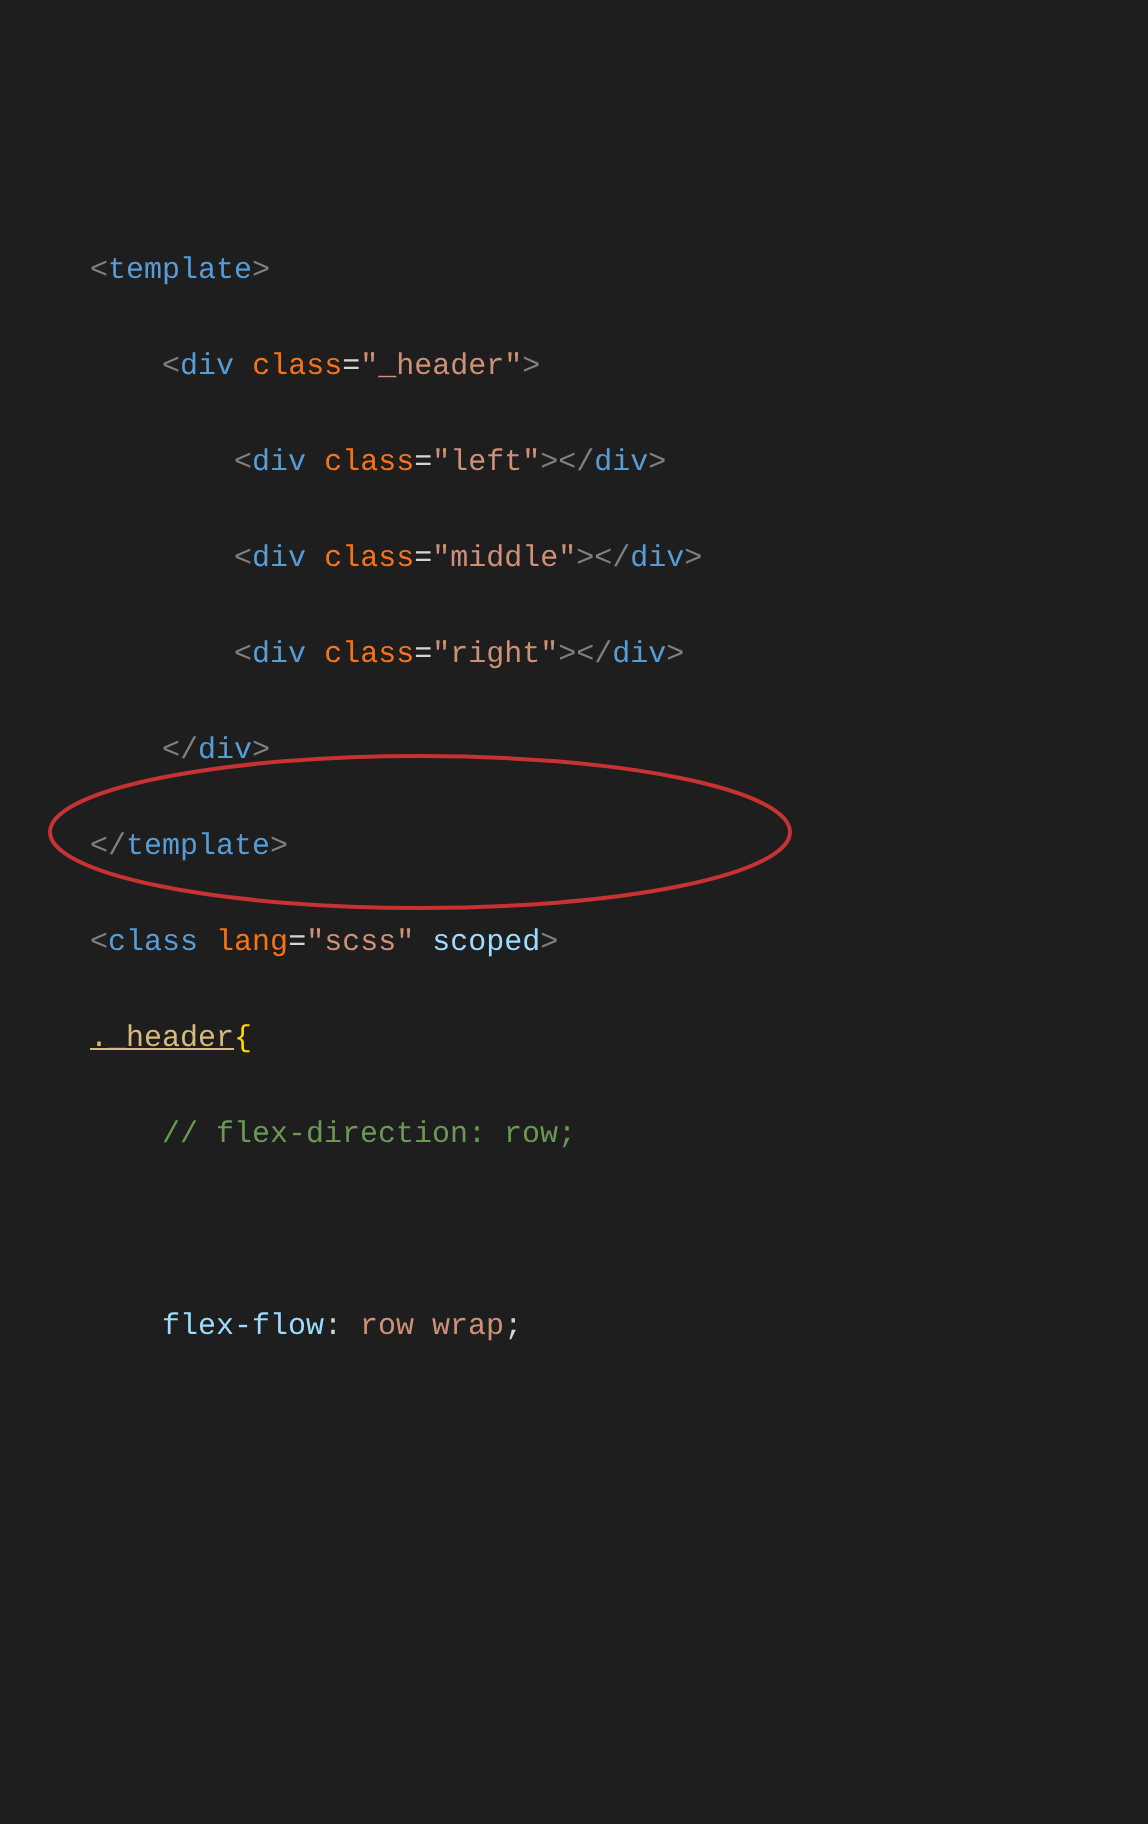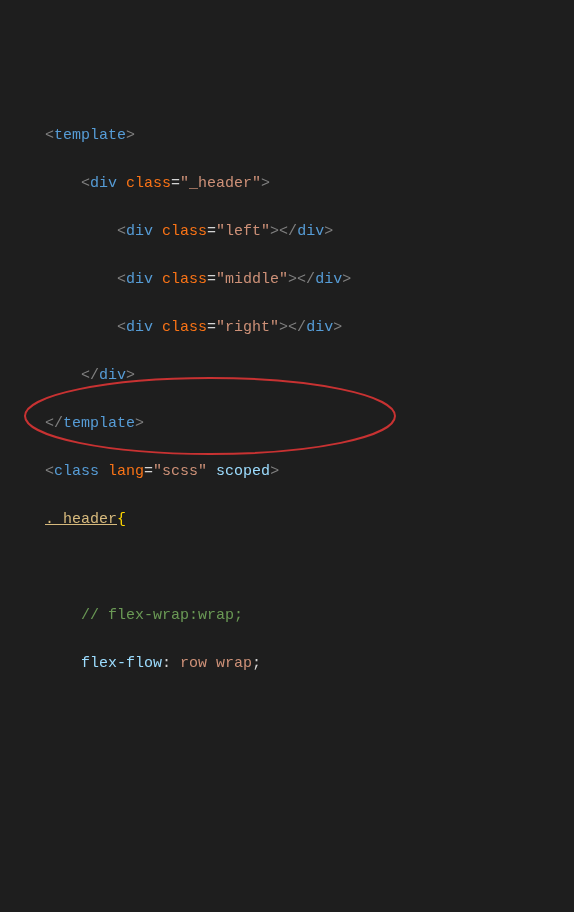--- a/index.html
+++ b/index.html
@@ -49,22 +49,22 @@
 <div class="code-container">
 <span class="line"><span class="c-bracket">&lt;</span><span class="c-tag">template</span><span class="c-bracket">&gt;</span></span>
 <span class="line"><span>    </span><span class="c-bracket">&lt;</span><span class="c-tag">div</span><span> </span><span class="c-attr">class</span><span class="c-punct">=</span><span class="c-string">"_header"</span><span class="c-bracket">&gt;</span></span>
 <span class="line"><span>        </span><span class="c-bracket">&lt;</span><span class="c-tag">div</span><span> </span><span class="c-attr">class</span><span class="c-punct">=</span><span class="c-string">"left"</span><span class="c-bracket">&gt;&lt;/</span><span class="c-tag">div</span><span class="c-bracket">&gt;</span></span>
 <span class="line"><span>        </span><span class="c-bracket">&lt;</span><span class="c-tag">div</span><span> </span><span class="c-attr">class</span><span class="c-punct">=</span><span class="c-string">"middle"</span><span class="c-bracket">&gt;&lt;/</span><span class="c-tag">div</span><span class="c-bracket">&gt;</span></span>
 <span class="line"><span>        </span><span class="c-bracket">&lt;</span><span class="c-tag">div</span><span> </span><span class="c-attr">class</span><span class="c-punct">=</span><span class="c-string">"right"</span><span class="c-bracket">&gt;&lt;/</span><span class="c-tag">div</span><span class="c-bracket">&gt;</span></span>
 <span class="line"><span>    </span><span class="c-bracket">&lt;/</span><span class="c-tag">div</span><span class="c-bracket">&gt;</span></span>
 <span class="line"><span class="c-bracket">&lt;/</span><span class="c-tag">template</span><span class="c-bracket">&gt;</span></span>
 <span class="line"><span class="c-bracket">&lt;</span><span class="c-tag">class</span><span> </span><span class="c-attr">lang</span><span class="c-punct">=</span><span class="c-string">"scss"</span><span> </span><span class="c-scoped">scoped</span><span class="c-bracket">&gt;</span></span>
 <span class="line"><span class="c-selector">._header</span><span class="c-brace">{</span></span>
+<span class="line"><span>    </span><span class="c-comment">// flex-direction: row;</span></span>
 <span class="line"><span>    </span></span>
-<span class="line"><span>    </span><span class="c-comment">// flex-wrap:wrap;</span></span>
 <span class="line"><span>    </span><span class="c-prop">flex-flow</span><span>: </span><span class="c-value">row wrap</span><span>;</span></span>
 <span class="line"><span> </span></span>
 <span class="line"><span>    </span></span>
 
 
 
 
 
 
 

